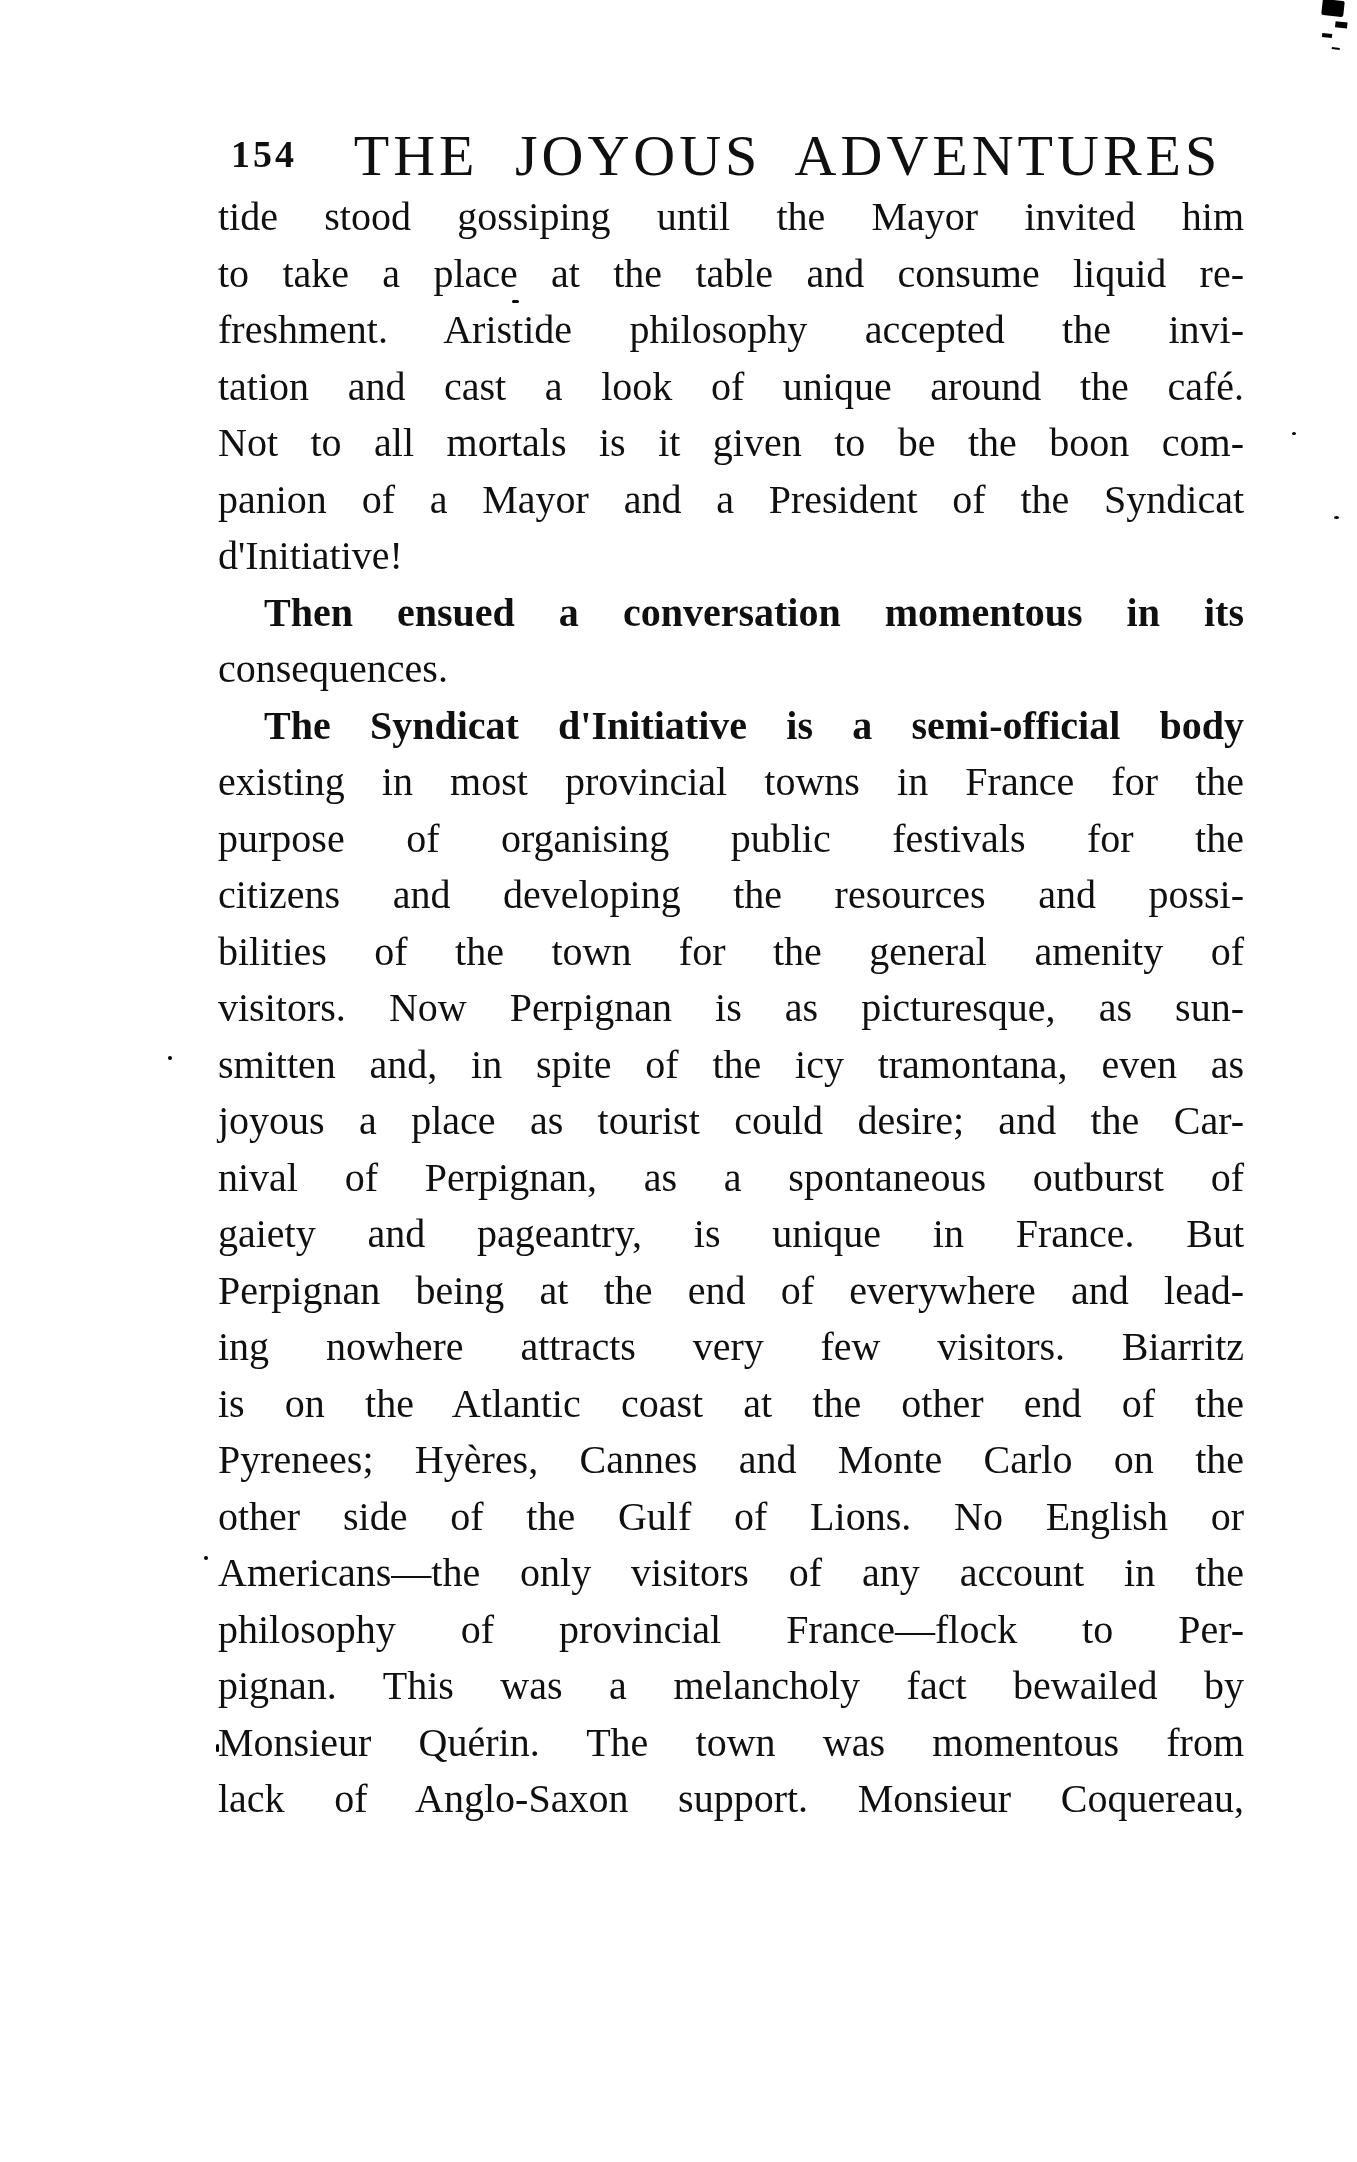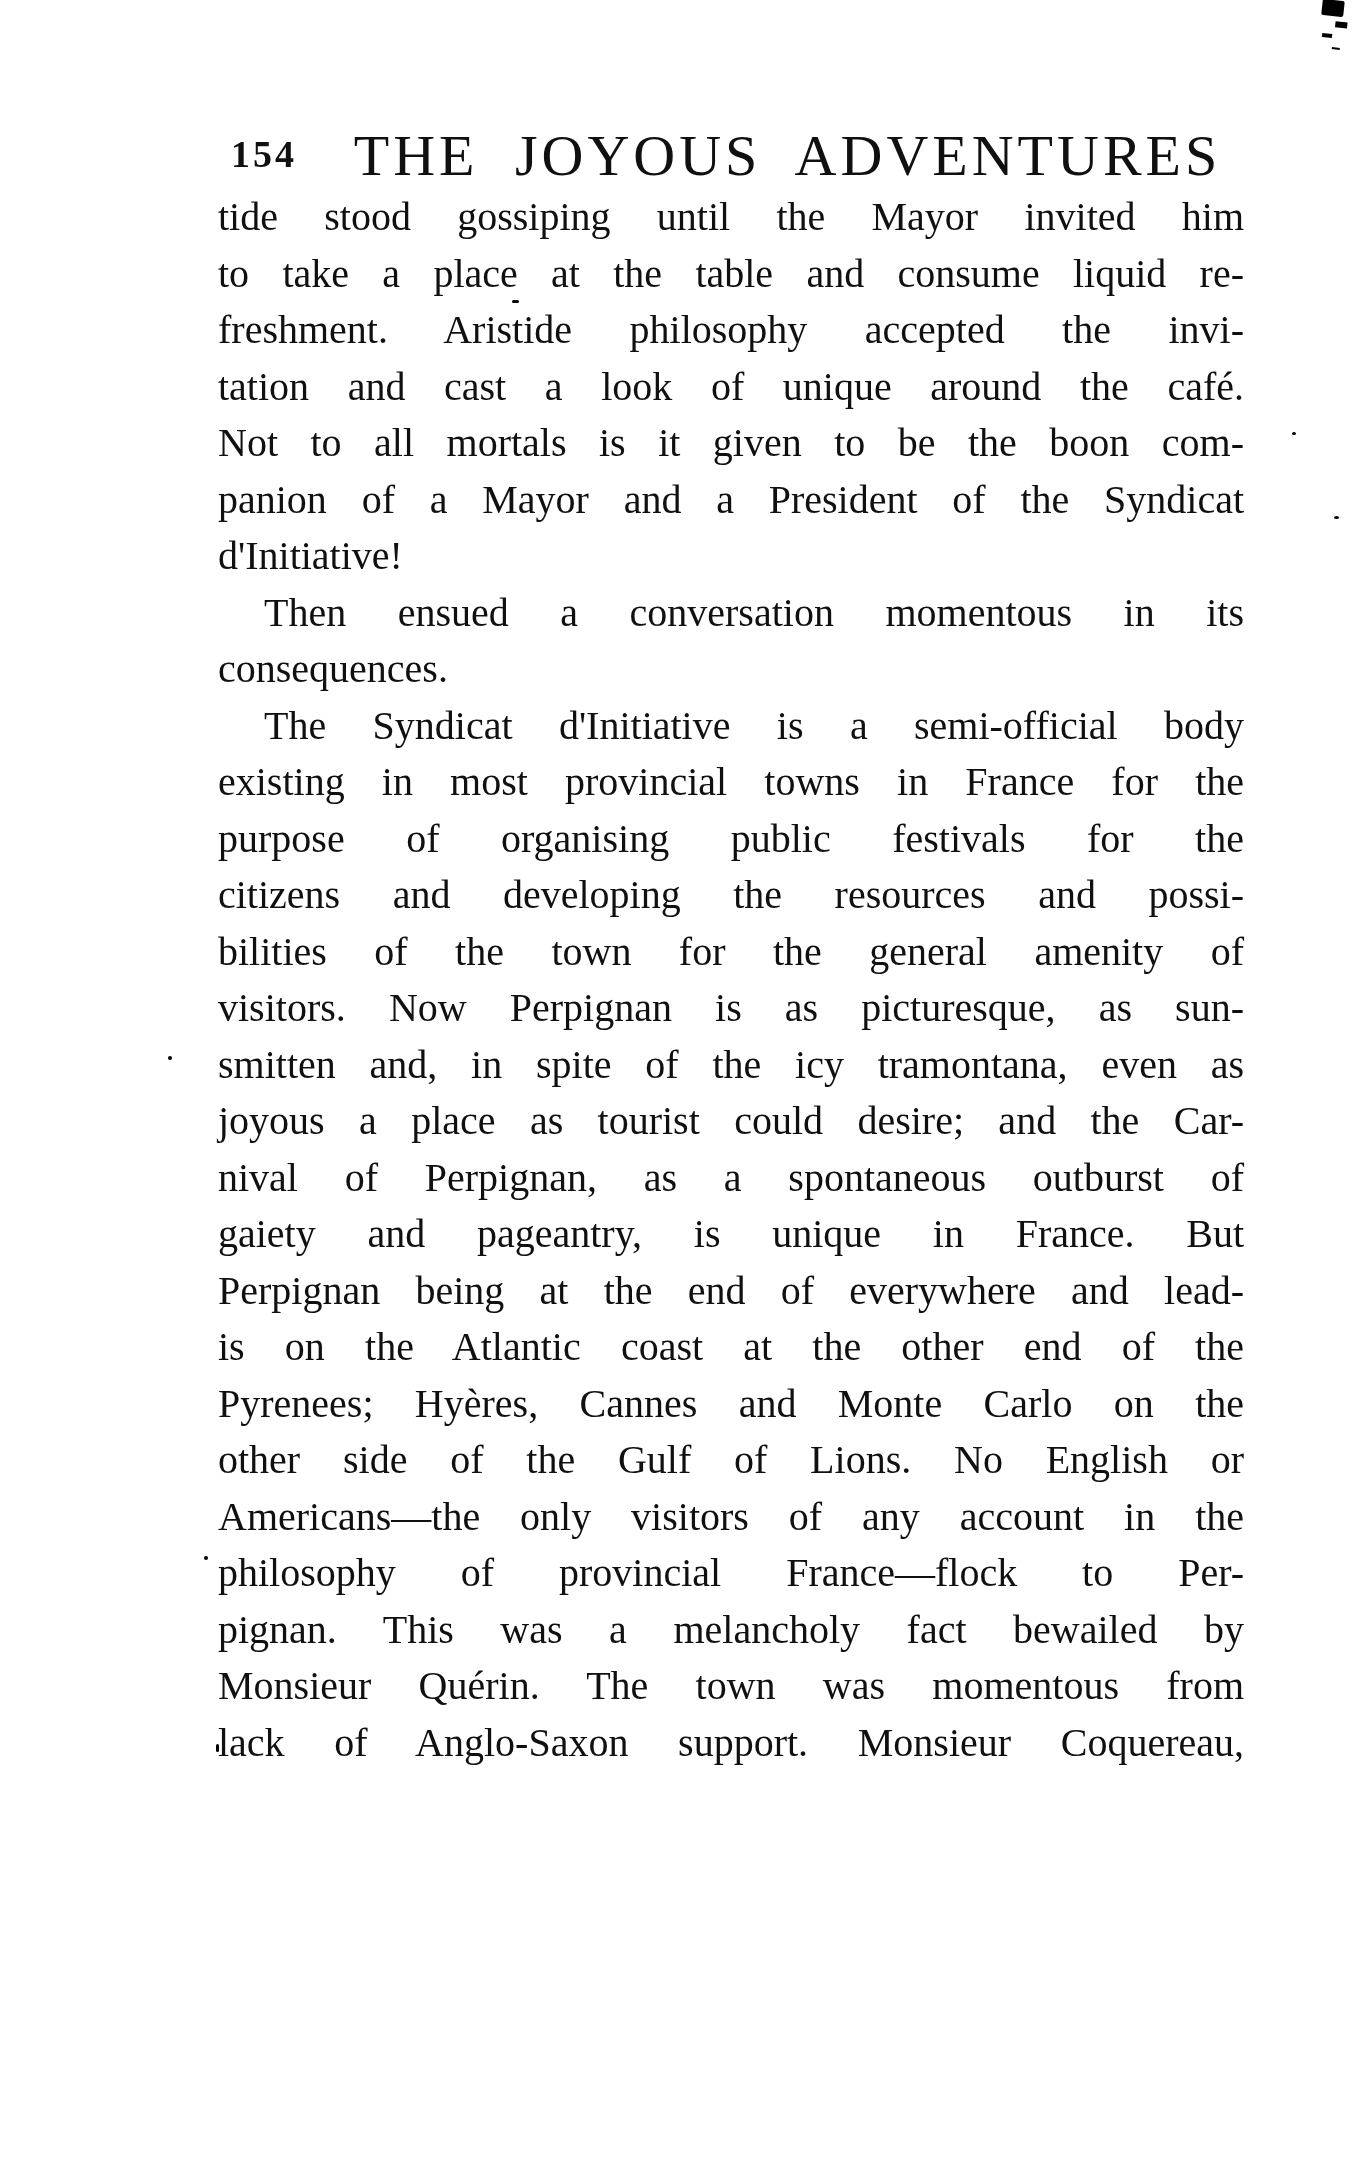--- a/index.html
+++ b/index.html
@@ -19,21 +19,21 @@
     font-size:58px;letter-spacing:4px;word-spacing:18px;white-space:nowrap;
   }
   .body-text{
     position:absolute;top:189px;left:218px;width:1026px;
     font-size:40px;line-height:56.5px;
   }
   .line{
     text-align:justify;text-align-last:justify;-moz-text-align-last:justify;
     text-justify:inter-word;height:56.5px;white-space:nowrap;
   }
-  .line.indent{text-indent:46px;}
+  .line.indent{text-indent:46px;font-weight:bold;}
   .line.para-end{text-align-last:left;-moz-text-align-last:left;}
   
   .artifact{position:absolute;background:#000;}
   .corner-smudge{
     left:1322px;top:0px;width:22px;height:16px;border-radius:2px;
     transform:rotate(6deg);
     box-shadow:
       10px 16px 0 -5px #000,
       -3px 28px 0 -6px #000,
       7px 40px 0 -7px #000,
@@ -74,20 +74,21 @@
     <div class="line">existing in most provincial towns in France for the</div>
     <div class="line">purpose of organising public festivals for the</div>
     <div class="line">citizens and developing the resources and possi-</div>
     <div class="line">bilities of the town for the general amenity of</div>
     <div class="line">visitors. Now Perpignan is as picturesque, as sun-</div>
     <div class="line">smitten and, in spite of the icy tramontana, even as</div>
     <div class="line">joyous a place as tourist could desire; and the Car-</div>
     <div class="line">nival of Perpignan, as a spontaneous outburst of</div>
     <div class="line">gaiety and pageantry, is unique in France. But</div>
     <div class="line">Perpignan being at the end of everywhere and lead-</div>
+    <div class="line">ing nowhere attracts very few visitors. Biarritz</div>
     <div class="line">is on the Atlantic coast at the other end of the</div>
     <div class="line">Pyrenees; Hyères, Cannes and Monte Carlo on the</div>
     <div class="line">other side of the Gulf of Lions. No English or</div>
     <div class="line">Americans—the only visitors of any account in the</div>
     <div class="line">philosophy of provincial France—flock to Per-</div>
     <div class="line">pignan. This was a melancholy fact bewailed by</div>
     <div class="line">Monsieur Quérin. The town was momentous from</div>
     <div class="line">lack of Anglo-Saxon support. Monsieur Coquereau,</div>
   </div>
 

